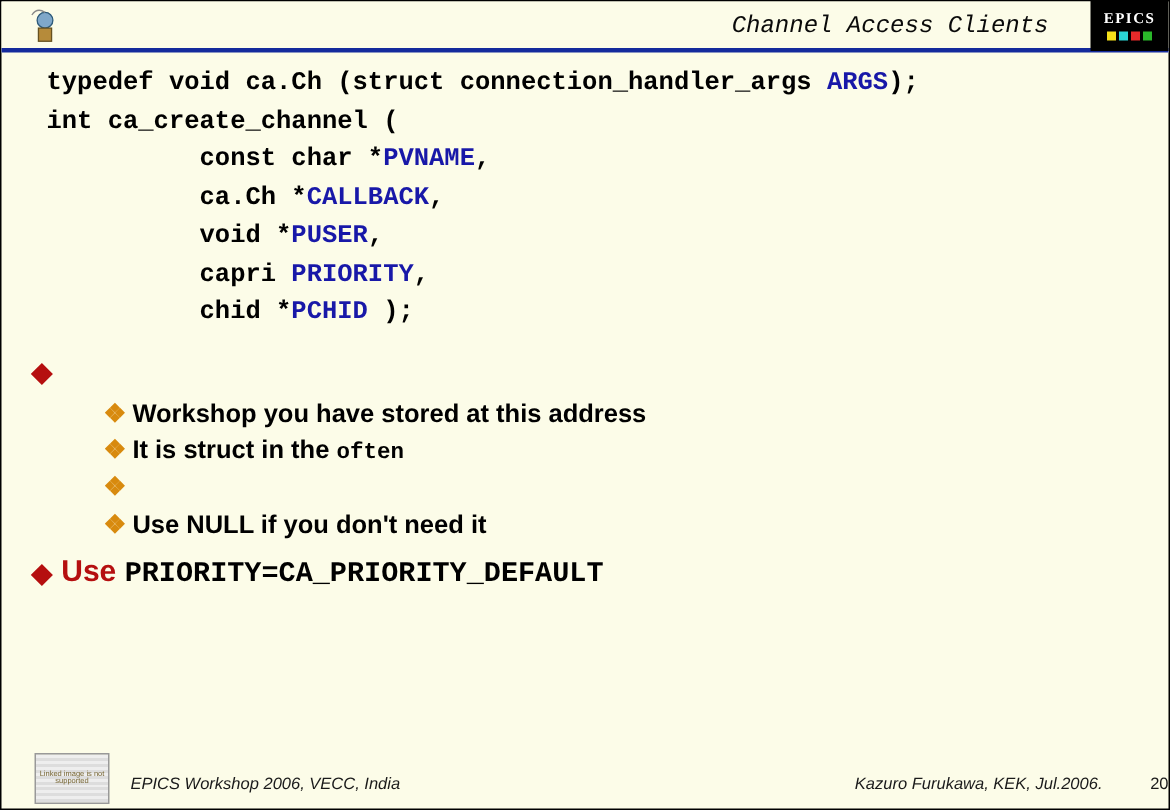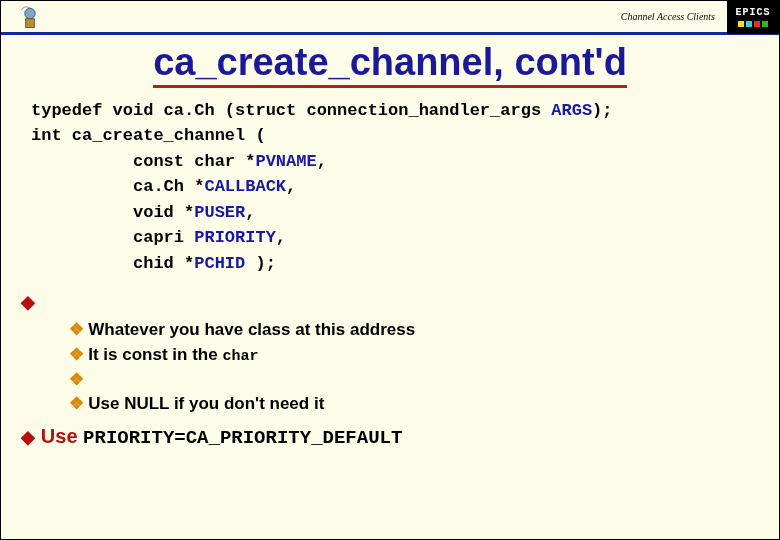--- a/index.html
+++ b/index.html
@@ -26,38 +26,38 @@
   .header .emblem {
     width: 58px;
     height: 34px;
     display: flex;
     align-items: center;
     justify-content: center;
   }
   .header .emblem svg { width: 28px; height: 28px; }
   .header .spacer { flex: 1; }
   .header .topic {
-    font-family: Liberation Serif, serif;
+    font-family: Liberation Mono, monospace;
     font-style: italic;
-    font-size: 10px;
+    font-size: 16px;
     color: #0a0a0a;
-    margin-right: 12px;
+    margin-right: 28px;
   }
   .header .epics {
     width: 52px;
     height: 34px;
     background: #000;
     display: flex;
     flex-direction: column;
     align-items: center;
     justify-content: center;
     gap: 3px;
   }
   .header .epics-label {
-    color: #fff; font-family: Liberation Mono, monospace;
+    color: #fff; font-family: Liberation Serif, serif;
     font-weight: 900; font-size: 10px; letter-spacing: 1px;
   }
   .header .epics-dots { display: flex; gap: 2px; }
   .header .epics-dots span { width: 6px; height: 6px; display: block; }
   .dot-y { background: #f4e01a; } .dot-c { background: #2ad6d6; }
   .dot-r { background: #e82a2a; } .dot-g { background: #2ab82a; }
 
   
   .title-wrap {
     text-align: center;
@@ -156,57 +156,63 @@
       <div class="epics-label">EPICS</div>
       <div class="epics-dots">
         <span class="dot-y"></span>
           <span class="dot-c"></span>
           <span class="dot-r"></span>
           <span class="dot-g"></span>
       </div>
     </div>
   </div>
 
-  <div class="title-wrap">
-    <div class="title">ca_create_channel, cont'd</div>
-  </div>
 
   <div class="code"><span>typedef void ca.Ch (struct connection_handler_args </span><span class="kw">ARGS</span><span>);</span>
 <span>int ca_create_channel (</span>
 <span>          const char *</span><span class="kw">PVNAME</span><span>,</span>
 <span>          ca.Ch *</span><span class="kw">CALLBACK</span><span>,</span>
 <span>          void *</span><span class="kw">PUSER</span><span>,</span>
 <span>          capri </span><span class="kw">PRIORITY</span><span>,</span>
 <span>          chid *</span><span class="kw">PCHID</span><span> );</span></div>
 
   <div class="bullets">
 
     <div class="b1">
       <span class="marker">◆</span>
     </div>
 
     <div class="sub">
       <div class="b2">
         <span class="marker">❖</span>
-        <span>Whatever you have class at this address</span>
-      </div>
-      <div class="b2">
-        <span class="marker">❖</span>
-        <span><span>It is const in the </span><span class="mono">char</span></span>
+        <span>Workshop you have stored at this address</span>
+      </div>
+      <div class="b2">
+        <span class="marker">❖</span>
+        <span><span>It is struct in the </span><span class="mono">often</span></span>
       </div>
       <div class="b2">
         <span class="marker">❖</span>
       </div>
       <div class="b2">
         <span class="marker">❖</span>
         <span>Use NULL if you don't need it</span>
       </div>
     </div>
 
     <div class="b1" style="margin-top:8px; color:#b50f0f;">
       <span class="marker">◆</span>
       <span style="color:#b50f0f;text-align:right;"><span>Use </span><span class="mono-sm" style="color:#000;">PRIORITY=CA_PRIORITY_DEFAULT</span></span>
     </div>
 
   </div>
 
+  <div class="footer">
+    <div class="thumb">
+      <span>Linked image is not supported</span>
+    </div>
+    <div class="left">EPICS Workshop 2006, VECC, India</div>
+    <div class="gap"></div>
+    <div class="right">Kazuro Furukawa, KEK, Jul.2006.</div>
+    <div class="pg">20</div>
+  </div>
 
 </div>
 
 </body></html>

